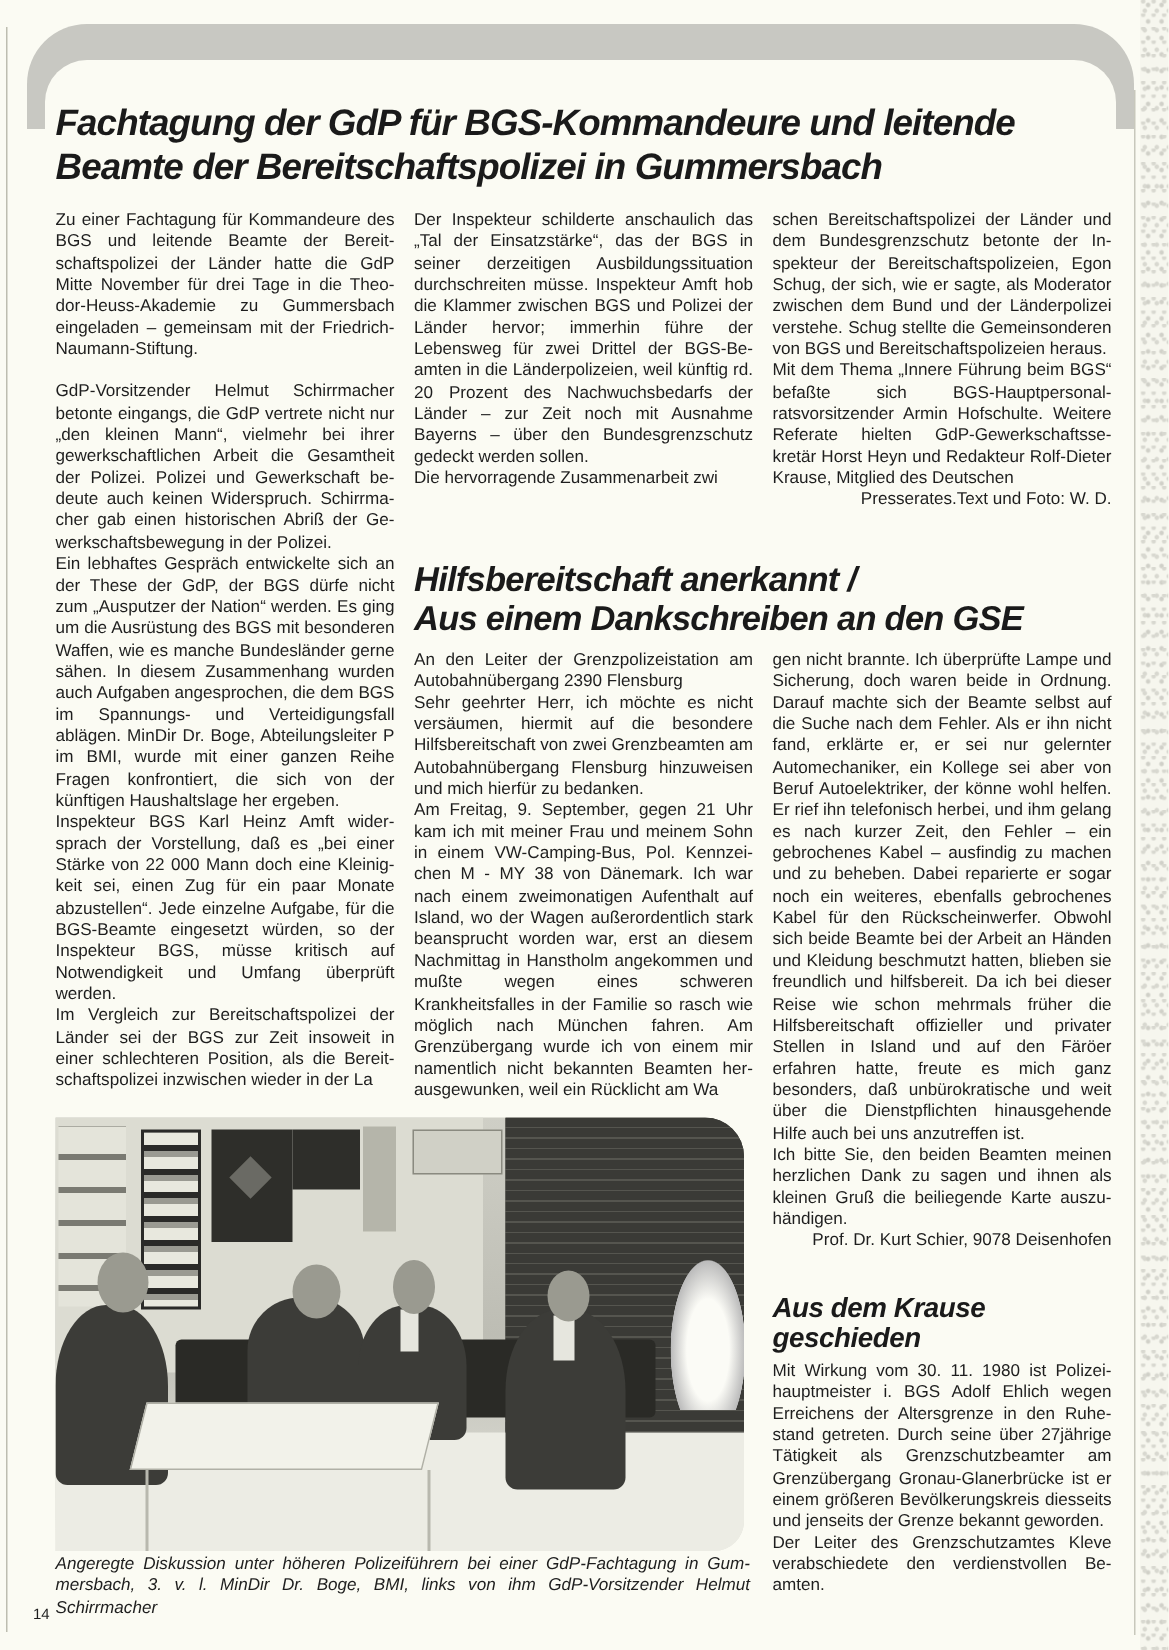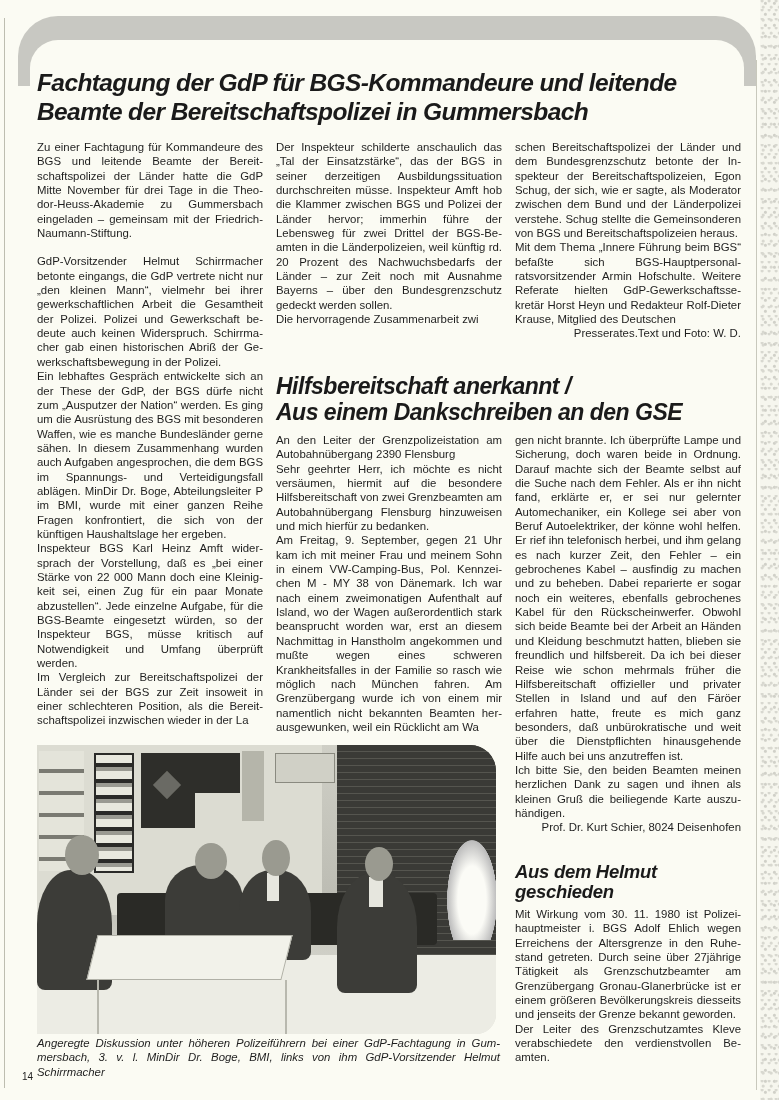--- a/index.html
+++ b/index.html
@@ -151,25 +151,25 @@
 
 <div class="col col4">
   <p>An den Leiter der Grenzpolizeistation am Autobahnübergang 2390 Flensburg</p>
   <p>Sehr geehrter Herr, ich möchte es nicht versäumen, hiermit auf die besondere Hilfsbereitschaft von zwei Grenzbeamten am Autobahnübergang Flensburg hinzu­weisen und mich hierfür zu bedanken.</p>
   <p>Am Freitag, 9. September, gegen 21 Uhr kam ich mit meiner Frau und meinem Sohn in einem VW-Camping-Bus, Pol. Kennzei­chen M - MY 38 von Dänemark. Ich war nach einem zweimonatigen Aufenthalt auf Island, wo der Wagen außerordentlich stark beansprucht worden war, erst an diesem Nachmittag in Hanstholm ange­kommen und mußte wegen eines schwe­ren Krankheitsfalles in der Familie so rasch wie möglich nach München fahren. Am Grenzübergang wurde ich von einem mir namentlich nicht bekannten Beamten her­ausgewunken, weil ein Rücklicht am Wa­</p>
 </div>
 
 <div class="col col5">
   <p>gen nicht brannte. Ich überprüfte Lampe und Sicherung, doch waren beide in Ord­nung. Darauf machte sich der Beamte selbst auf die Suche nach dem Fehler. Als er ihn nicht fand, erklärte er, er sei nur gelernter Automechaniker, ein Kollege sei aber von Beruf Autoelektriker, der könne wohl helfen. Er rief ihn telefonisch herbei, und ihm gelang es nach kurzer Zeit, den Fehler – ein gebrochenes Kabel – ausfindig zu machen und zu beheben. Dabei repa­rierte er sogar noch ein weiteres, ebenfalls gebrochenes Kabel für den Rückschein­werfer. Obwohl sich beide Beamte bei der Arbeit an Händen und Kleidung be­schmutzt hatten, blieben sie freundlich und hilfsbereit. Da ich bei dieser Reise wie schon mehrmals früher die Hilfsbereit­schaft offizieller und privater Stellen in Is­land und auf den Färöer erfahren hatte, freute es mich ganz besonders, daß unbü­rokratische und weit über die Dienstpflich­ten hinausgehende Hilfe auch bei uns an­zutreffen ist.</p>
   <p>Ich bitte Sie, den beiden Beamten meinen herzlichen Dank zu sagen und ihnen als kleinen Gruß die beiliegende Karte auszu­händigen.</p>
-  <p class="signature">Prof. Dr. Kurt Schier, 8024 Deisenhofen</p>
+  <p class="signature">Prof. Dr. Kurt Schier, 9078 Deisenhofen</p>
 </div>
 
 <h3 class="dienst-title">
-  <span>Aus dem Helmut</span><br>
+  <span>Aus dem Krause</span><br>
   <span>geschieden</span>
 </h3>
 
 <div class="col col6">
   <p>Mit Wirkung vom 30. 11. 1980 ist Polizei­hauptmeister i. BGS Adolf Ehlich wegen Erreichens der Altersgrenze in den Ruhe­stand getreten. Durch seine über 27jährige Tätigkeit als Grenzschutzbeamter am Grenzübergang Gronau-Glanerbrücke ist er einem größeren Bevölkerungskreis diesseits und jenseits der Grenze bekannt geworden.</p>
   <p>Der Leiter des Grenzschutzamtes Kleve verabschiedete den verdienstvollen Be­amten.</p>
 </div>
 
 <div class="photo" title="Black-and-white photo: four men in suits seated on sofas around a low table in a lounge with tapestries, a brick wall and a fireplace">
   <div class="wall-left"></div>

